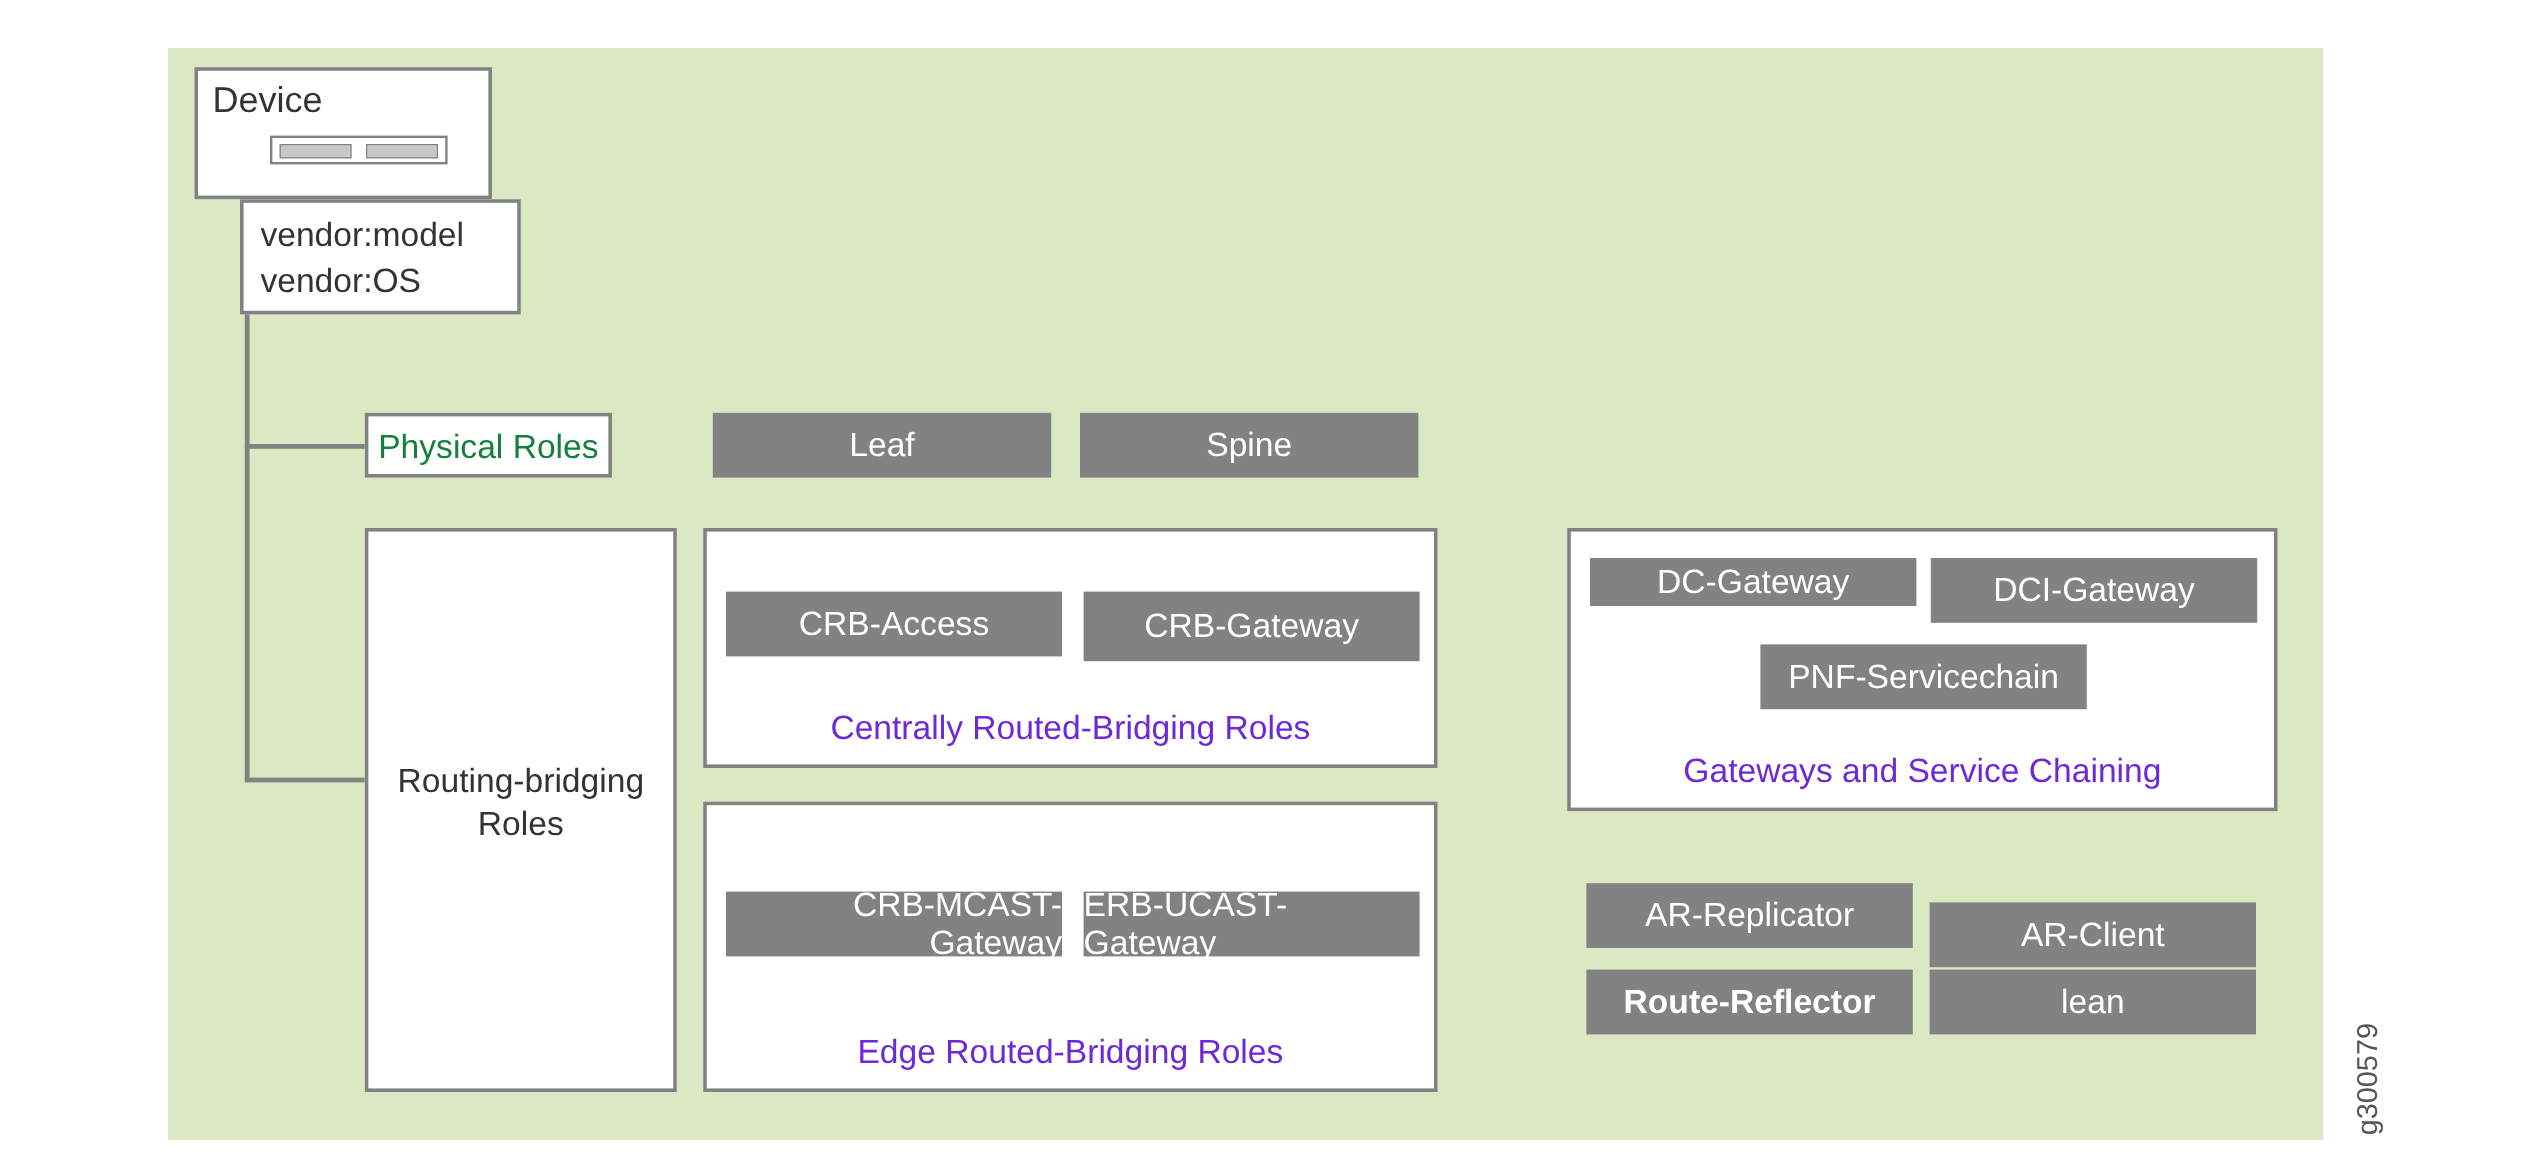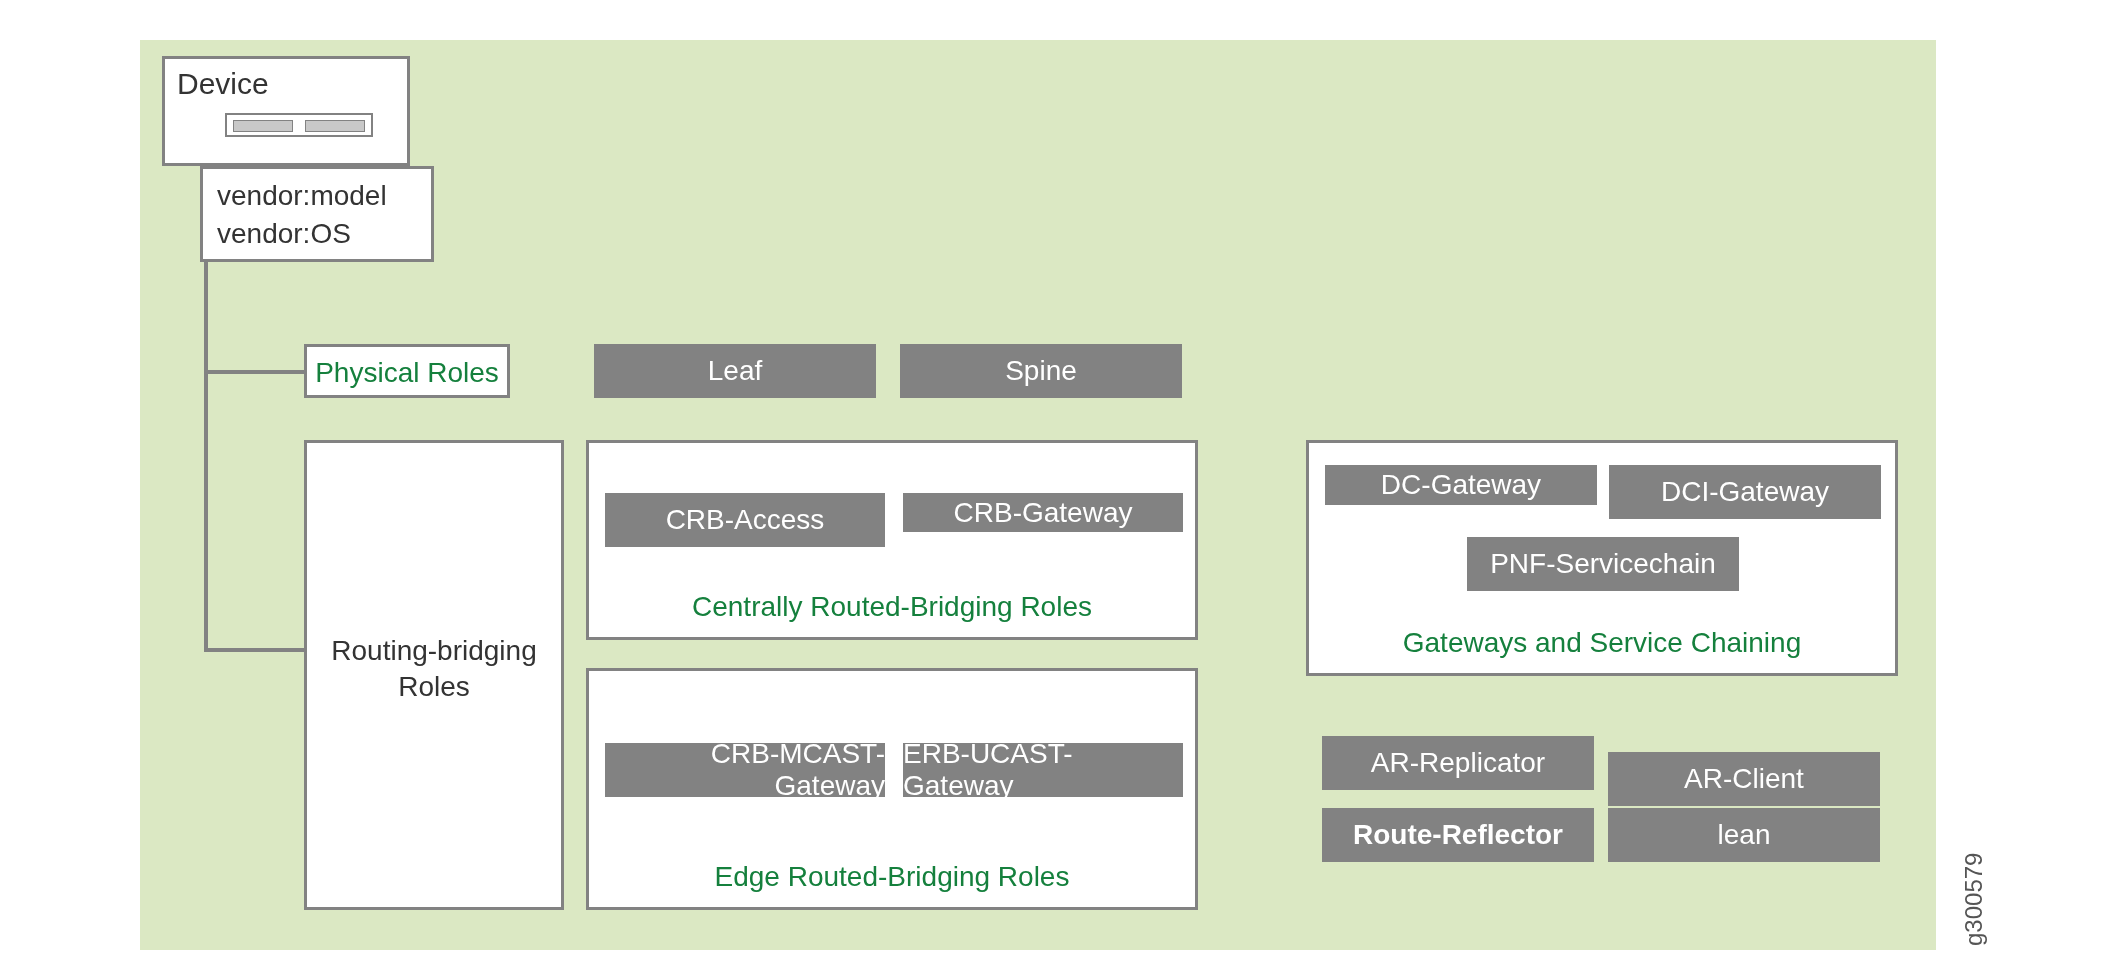--- a/index.html
+++ b/index.html
@@ -65,21 +65,21 @@
     background: #828282;
   }
   .conn-h {
     position: absolute;
     height: 4px;
     background: #828282;
   }
   .footer-label {
     position: absolute;
     font-size: 28px;
-    color: #15803d;
+    color: #6d28d9;
     text-align: center;
   }
   .side-id {
     position: absolute;
     font-size: 24px;
     color: #555;
     transform: rotate(-90deg);
     transform-origin: left top;
   }
   .rb-roles-text {
@@ -140,21 +140,21 @@
     <div class="rb-roles-text" style="top:190px;">
       <span>Routing-bridging</span><br>
       <span>Roles</span>
     </div>
   </div>
 
   <div class="box" style="left:446px; top:400px; width:612px; height:200px;">
     <div class="chip" style="left:16px; top:50px; width:280px; height:54px;">
       <span>CRB-Access</span>
     </div>
-    <div class="chip" style="left:314px; top:50px; width:280px; height:39px;">
+    <div class="chip" style="left:314px; top:50px; width:280px; height:58px;">
       <span>CRB-Gateway</span>
     </div>
     <div class="footer-label" style="left:0; width:100%; bottom:14px;">Centrally Routed-Bridging Roles</div>
   </div>
 
   <div class="box" style="left:446px; top:628px; width:612px; height:242px;">
     <div class="chip" style="left:16px; top:72px; width:280px; height:54px;text-align:right;">
       <span>CRB-MCAST-Gateway</span>
     </div>
     <div class="chip" style="left:314px; top:72px; width:280px; height:54px;">

